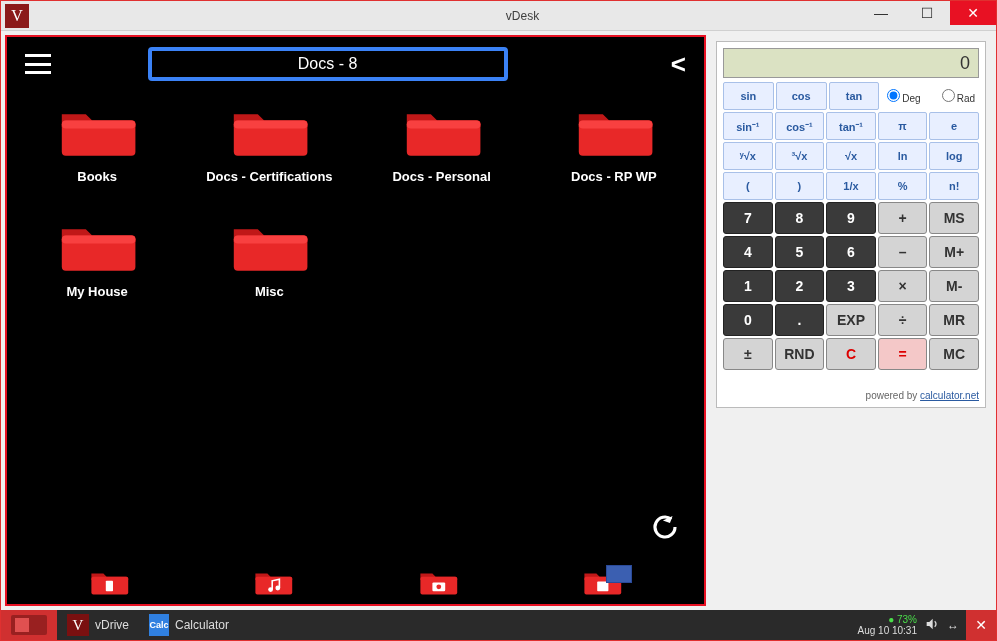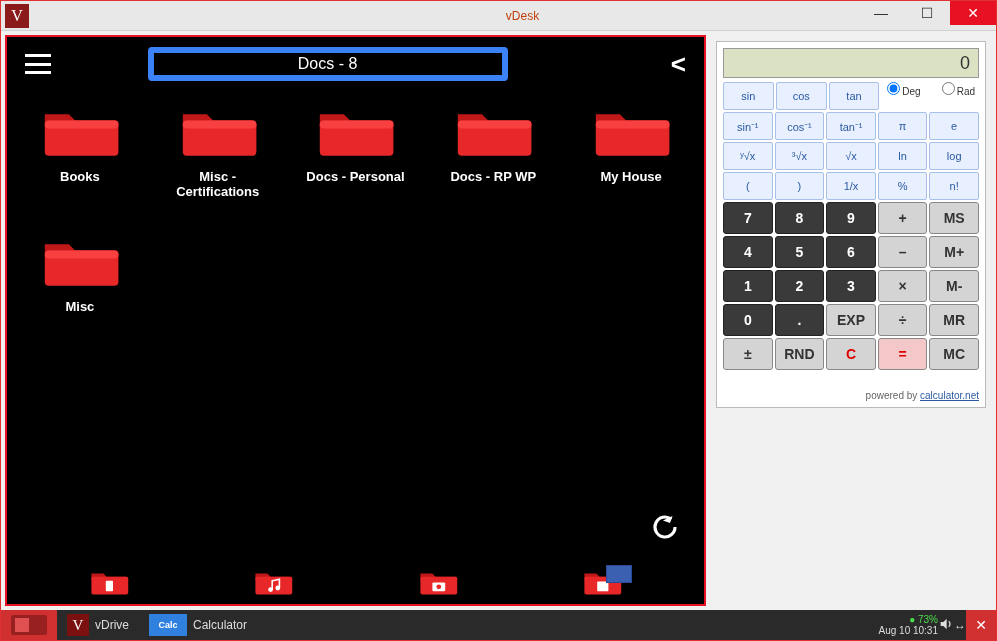--- a/index.html
+++ b/index.html
@@ -2,73 +2,73 @@
 <html><head>
 <meta charset="utf-8">
 <style>
 * { box-sizing: border-box; margin: 0; padding: 0; }
 body { font-family: Arial, sans-serif; background: #000; width: 997px; height: 641px; overflow: hidden; }
 
 .window { width: 997px; height: 641px; border: 1px solid #e03030; background: #f0f0f0; display: flex; flex-direction: column; }
 
 .titlebar { height: 30px; background: #e8e8e8; display: flex; align-items: center; border-bottom: 1px solid #d0d0d0; position: relative; }
 .titlebar-icon { width: 24px; height: 24px; background: #8b1a1a; margin-left: 4px; display:flex;align-items:center;justify-content:center;color:#fff;font-family:'Times New Roman',serif;font-size:16px;}
-.titlebar-title { position: absolute; left:0; right:0; text-align:center; font-size: 12px; color: #c2410c; pointer-events:none;margin-left:48px;}
+.titlebar-title { position: absolute; left:0; right:0; text-align:center; font-size: 12px; color: #404040; pointer-events:none;margin-left:48px;}
 .winbtns { margin-left: auto; display: flex; height: 100%; }
 .winbtn { width: 46px; height: 24px; background: #e8e8e8; display:flex;align-items:center;justify-content:center; font-size:14px; color:#333; cursor:pointer; }
 .winbtn.close { background: #e81123; color:#fff; width: 46px; }
 
 .body-area { flex:1; display:flex; background:#f0f0f0; min-height:0; }
 
 .left-pane { flex:1; background:#000; border:2px solid #e81123; margin:4px 2px 4px 4px; display:flex; flex-direction:column; position:relative; }
 
 .left-header { display:flex; align-items:center; padding:10px 18px; gap:14px; }
 .hamburger { width:34px; color:#fff; cursor:pointer; }
 .hamburger-lines { width:26px; height:20px; display:flex; flex-direction:column; justify-content:space-between;}
 .hamburger-lines span{height:3px;background:#fff;}
-.title-pill { flex:1; max-width:360px; margin:0 auto; height:34px; border:6px solid #3b82f6; border-radius:4px; color:#fff; display:flex; align-items:center; justify-content:center; font-size:16px; }
+.title-pill { flex:1; max-width:360px; margin:0 auto; height:34px; border:4px solid #3b82f6; border-radius:4px; color:#fff; display:flex; align-items:center; justify-content:center; font-size:16px; }
 .back-chevron { color:#fff; font-size:26px; font-weight:bold; cursor:pointer; margin-left:auto;}
 
-.folder-grid { display:grid; grid-template-columns:repeat(5,1fr); padding:10px 20px; column-gap:10px; row-gap:40px;gap:32px; }
+.folder-grid { display:grid; grid-template-columns:repeat(4,1fr); padding:10px 20px; column-gap:10px; row-gap:40px;gap:32px; }
 .folder-item { display:flex; flex-direction:column; align-items:center; cursor:pointer; }
 .folder-label { color:#fff; font-size:13px; margin-top:8px; font-weight:bold; text-align:center;}
 
 .folder-svg { width:80px; height:60px; }
 
 .refresh-btn { position:absolute; right:24px; bottom:62px; width:30px; height:30px; cursor:pointer; color:#fff; }
 
 .bottom-tray { position:absolute; left:0; right:0; bottom:0; height:44px; display:flex; justify-content:space-around; align-items:center; padding:0 20px;}
 .tray-item { width:40px; height:30px; cursor:pointer; position:relative;}
 .tray-badge { position:absolute; right:-10px; top:-2px; width:26px; height:18px; background:#3b5fb1; border:1px solid #2a4a99;}
 
 .calc-pane { width:282px; background:#f0f0f0; margin:4px 4px 4px 2px; padding:6px; }
 .calc { border:1px solid #bbb; background:#fff; padding:6px; }
 .display { background:#dbe2c3; border:1px solid #999; height:30px; text-align:right; padding:4px 8px; font-size:18px; color:#333; margin-bottom:4px;}
 
 .sci-row, .num-row { display:flex; gap:2px; margin-bottom:2px;}
-.sci-btn { flex:1; height:28px; background:#e8efff; border:1px solid #a8c0e8; color:#2a5aa0; font-size:11px; font-weight:normal; cursor:pointer; display:flex;align-items:center;justify-content:center; border-radius:2px;}
-.deg-rad { flex:2; height:28px; display:flex; align-items:flex-start; justify-content:center; gap:19px; font-size:10px; color:#333;}
+.sci-btn { flex:1; height:28px; background:#e8efff; border:1px solid #a8c0e8; color:#2a5aa0; font-size:11px; font-weight:bold; cursor:pointer; display:flex;align-items:center;justify-content:center; border-radius:2px;}
+.deg-rad { flex:2; height:28px; display:flex; align-items:center; justify-content:center; gap:19px; font-size:10px; color:#333;}
 .deg-rad input{margin:0 2px;}
 
 .num-btn { flex:1; height:32px; border:1px solid #888; font-size:14px; font-weight:bold; cursor:pointer; display:flex;align-items:center;justify-content:center; border-radius:3px;}
 .dark { background:#3a3a3a; color:#fff; border-color:#222;}
 .grey { background:#d4d4d4; color:#333;}
 .red { color:#d00 !important; }
 .pink { background:#f4c8c8; color:#d00;}
 .credit { text-align:right; font-size:10px; color:#666; margin-top:20px;}
 .credit a { color:#2a5aa0; text-decoration:underline;}
 
 .taskbar { height:30px; background:#2a2a2a; display:flex; align-items:center; color:#ddd; font-size:12px; }
 .tb-start { width:56px; height:100%; background:#d03030; display:flex; align-items:center; justify-content:center;}
 .tb-start-inner { width:36px; height:20px; background:#992020; border-radius:2px; position:relative;}
 .tb-start-inner::after{content:"";position:absolute;left:4px;top:3px;width:14px;height:14px;background:#e05050;}
 .tb-item { display:flex; align-items:center; gap:6px; padding:0 10px; height:100%; cursor:pointer;}
 .tb-icon-v { width:22px;height:22px;background:#7a1010;display:flex;align-items:center;justify-content:center;color:#fff;font-family:'Times New Roman',serif;font-size:15px;}
-.tb-icon-calc { width:38px;height:22px;background:#3080e0;display:flex;align-items:center;justify-content:center;color:#fff;font-size:9px;font-weight:bold;}
-.tb-right { margin-left:auto; display:flex; align-items:center; gap:0; padding-right:0; height:100%;}
+.tb-icon-calc { width:20px;height:22px;background:#3080e0;display:flex;align-items:center;justify-content:center;color:#fff;font-size:9px;font-weight:bold;}
+.tb-right { margin-left:auto; display:flex; align-items:center; gap:7px; padding-right:0; height:100%;}
 .battery { font-size:10px; line-height:11px; text-align:right;}
 .battery .pct{color:#4ade4a;}
 .speaker-icon{cursor:pointer;}
 .arrows{cursor:pointer;}
 .tb-close { width:30px; height:100%; background:#d03030; display:flex;align-items:center;justify-content:center;color:#fff;cursor:pointer;font-size:14px;}
 </style>
 </head>
 <body>
 
 <div class="window">
@@ -104,21 +104,21 @@
               <rect fill="#f84040" x="6" y="22" width="92" height="10" rx="5"></rect>
             </svg>
             <div class="folder-label">Books</div>
           </div>
           <div class="folder-item">
             <svg class="folder-svg" viewBox="0 0 100 70">
               <path fill="#c01818" d="M6 14h30l8 8h50a4 4 0 0 1 4 4v4H6z"></path>
               <rect fill="#e82828" x="6" y="22" width="92" height="44" rx="5"></rect>
               <rect fill="#f84040" x="6" y="22" width="92" height="10" rx="5"></rect>
             </svg>
-            <div class="folder-label">Misc - Certifications</div>
+            <div class="folder-label">Docs - Certifications</div>
           </div>
           <div class="folder-item">
             <svg class="folder-svg" viewBox="0 0 100 70">
               <path fill="#c01818" d="M6 14h30l8 8h50a4 4 0 0 1 4 4v4H6z"></path>
               <rect fill="#e82828" x="6" y="22" width="92" height="44" rx="5"></rect>
               <rect fill="#f84040" x="6" y="22" width="92" height="10" rx="5"></rect>
             </svg>
             <div class="folder-label">Docs - Personal</div>
           </div>
           <div class="folder-item">

